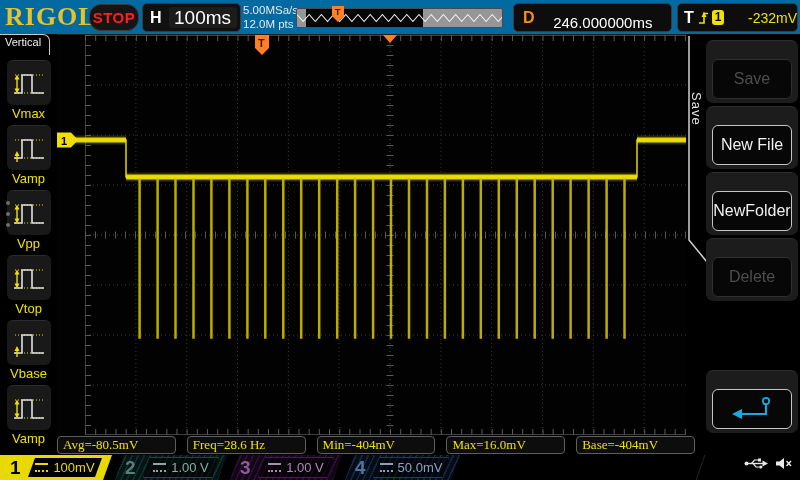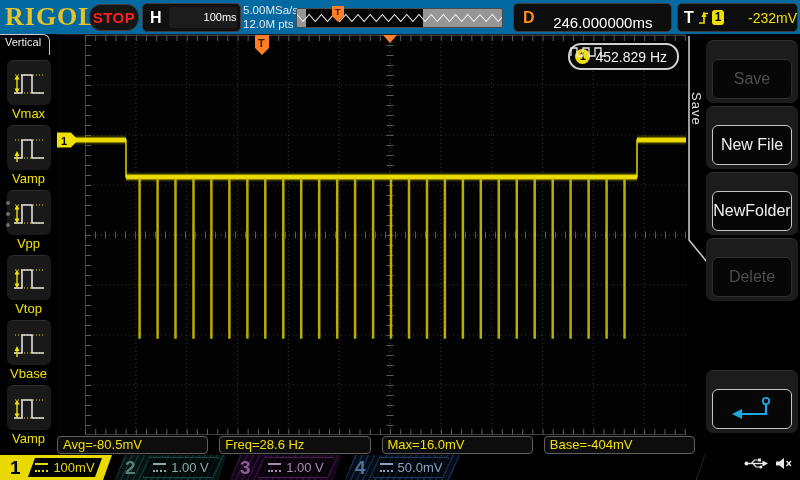--- a/index.html
+++ b/index.html
@@ -4,21 +4,21 @@
 <style>
   html,body{margin:0;padding:0;background:#000;}
   body{width:800px;height:480px;position:relative;overflow:hidden;
        font-family:"Liberation Sans", sans-serif;-webkit-font-smoothing:antialiased;}
   
   .topbar{position:absolute;left:0;top:0;width:800px;height:34px;background:#0369a1;border-bottom:1px solid #1f1f1f;}
   .logo{position:absolute;left:5px;top:2px;font-family:"Liberation Serif",serif;font-weight:bold;font-size:26px;color:#e5c32a;letter-spacing:1px;}
   .stopbtn{position:absolute;left:89px;top:4px;width:48px;height:25px;background:#151515;border:1px solid #3c3c3c;border-radius:12px;color:#ff1f1f;font-weight:bold;font-size:15px;text-align:center;line-height:25px;letter-spacing:.5px;}
   .hbox{position:absolute;left:142px;top:3px;width:97px;height:27px;background:#101010;border:1px solid #3c3c3c;border-radius:5px;display:flex;align-items:center;}
   .hlabel{color:#fff;font-weight:bold;font-size:16px;margin-left:7px;}
-  .tbval{margin-left:7px;width:68px;height:21px;background:#1c1c1c;border-radius:3px;color:#fff;font-size:11px;text-align:right;line-height:21px;}
+  .tbval{margin-left:7px;width:68px;height:21px;background:#1c1c1c;border-radius:3px;color:#fff;font-size:19px;text-align:center;line-height:21px;}
   .ratebox{position:absolute;left:243px;top:3px;width:54px;color:#e8e8e8;font-size:11.5px;line-height:14px;}
   .strip{position:absolute;left:296px;top:8px;width:205px;height:18px;background:#969696;border:1px solid #4a4a4a;border-radius:2px;overflow:hidden;}
   .stripwin{position:absolute;left:9px;top:0;width:117px;height:18px;background:#060606;}
   .strip svg{position:absolute;left:0;top:0;}
   .stripflag{position:absolute;left:331px;top:5px;width:14px;height:18px;}
   .dbox{position:absolute;left:513px;top:3px;width:157px;height:27px;background:#0d0d0d;border:1px solid #3c3c3c;border-radius:5px;display:flex;align-items:center;}
   .dlabel{color:#ff8c1a;font-weight:bold;font-size:16px;margin-left:9px;}
   .dval{flex:1;text-align:center;color:#fff;font-size:15px;margin-top:10px;}
   .tbox{position:absolute;left:677px;top:3px;width:119px;height:27px;background:#0d0d0d;border:1px solid #3c3c3c;border-radius:5px;display:flex;align-items:center;gap:4px;}
   .tlabel{color:#fff;font-weight:bold;font-size:16px;margin-left:6px;}
@@ -37,21 +37,21 @@
   .freqbox{position:absolute;right:16px;top:8px;height:23px;background:#0a0a0a;border:2px solid #cfcfcf;border-radius:13px;display:flex;align-items:center;gap:5px;padding:0 10px 0 5px;}
   .fch{width:15px;height:15px;background:#f0e000;border-radius:50%;color:#000;font-weight:bold;font-size:11px;text-align:center;line-height:15px;}
   .fval{color:#f2f2f2;font-size:14px;}
   
   .rightmenu{position:absolute;left:686px;top:34px;width:114px;height:401px;background:#000;}
   .rm-tab{position:absolute;left:3px;top:58px;writing-mode:vertical-rl;color:#e4e4e4;font-size:13px;letter-spacing:1px;}
   .rm-slot{position:absolute;left:20px;width:92px;height:62px;background:#1c1c1c;border-radius:7px;border-top:1px solid #2d2d2d;}
   .rm-btn{position:absolute;left:6px;right:6px;bottom:4px;height:38px;background:#070707;border:1.5px solid #c4c4c4;border-radius:6px;color:#f0f0f0;font-size:16px;display:flex;align-items:center;justify-content:center;}
   .rm-btn.disabled{border-color:#2e2e2e;color:#4d4d4d;}
   
-  .measbar{position:absolute;left:57px;top:436px;width:638px;height:18px;display:flex;gap:11px;}
+  .measbar{position:absolute;left:57px;top:436px;width:638px;height:18px;display:flex;gap:11px;font-family:Liberation Serif, serif;}
   .measbox{flex:1;background:#0d0d0d;border:1px solid #5e5e5e;border-radius:4px;color:#f0e000;font-size:13px;line-height:15px;padding-left:5px;white-space:nowrap;overflow:hidden;box-sizing:border-box;}
   
   .chanbar{position:absolute;left:0;top:455px;width:800px;height:25px;background:#000;}
   .chblock{position:absolute;top:0;height:25px;width:112px;}
   .chin{position:absolute;inset:0;display:flex;align-items:center;}
   .chnum{font-weight:bold;font-size:19px;margin-left:10px;width:14px;}
   .pbox{height:19px;width:74px;margin-left:4px;display:flex;align-items:center;justify-content:center;gap:5px;font-size:13px;clip-path:polygon(7px 0,100% 0,calc(100% - 7px) 100%,0 100%);}
   .coup{display:inline-block;width:13px;height:9px;border-top:2px solid currentColor;border-bottom:2px dotted currentColor;box-sizing:border-box;}
   .ch1{left:0;background:#e8da00;clip-path:polygon(0 0,100% 0,calc(100% - 9px) 100%,0 100%);}
   .ch1 .chnum{color:#000;}
@@ -204,27 +204,20 @@
       <path d="M82.0 142 V303 h1.2 V142 M100.0 142 V303 h1.2 V142 M117.9 142 V303 h1.2 V142 M135.9 142 V303 h1.2 V142 M153.8 142 V303 h1.2 V142 M171.8 142 V303 h1.2 V142 M189.8 142 V303 h1.2 V142 M207.7 142 V303 h1.2 V142 M225.7 142 V303 h1.2 V142 M243.6 142 V303 h1.2 V142 M261.6 142 V303 h1.2 V142 M279.6 142 V303 h1.2 V142 M297.5 142 V303 h1.2 V142 M315.5 142 V303 h1.2 V142 M333.4 142 V303 h1.2 V142 M351.4 142 V303 h1.2 V142 M369.4 142 V303 h1.2 V142 M387.3 142 V303 h1.2 V142 M405.3 142 V303 h1.2 V142 M423.2 142 V303 h1.2 V142 M441.2 142 V303 h1.2 V142 M459.2 142 V303 h1.2 V142 M477.1 142 V303 h1.2 V142 M495.1 142 V303 h1.2 V142 M513.0 142 V303 h1.2 V142 M531.0 142 V303 h1.2 V142 M549.0 142 V303 h1.2 V142 M566.9 142 V303 h1.2 V142 " stroke="#cfc000" stroke-width="1.3" fill="none" opacity="0.9"></path>
       <path d="M8 105 H69 V142 H580 V105 H640" stroke="#f0e000" stroke-width="1.6" fill="none" opacity="0.9"></path>
       <polygon points="0,97.5 14,97.5 21,105 14,112.5 0,112.5" fill="#f0e000"></polygon>
       <text x="4" y="109.5" fill="#000" font-size="11" font-weight="bold" font-family="Liberation Sans, sans-serif">1</text>
       <polygon points="631,221 638,213.5 646,213.5 646,228.5 638,228.5" fill="#ff7f27"></polygon>
       <text x="637" y="225" fill="#3a1d00" font-size="10.5" font-weight="bold" font-family="Liberation Sans, sans-serif">T</text>
       <polygon points="198,0 212,0 212,13 205,20 198,13" fill="#ff7f27"></polygon>
       <text x="201" y="11.5" fill="#3a1d00" font-size="11" font-weight="bold" font-family="Liberation Sans, sans-serif">T</text>
       <polygon points="326,0 340,0 333,8" fill="#ff7f27"></polygon>
     </svg>
-  <div class="freqbox">
-    <span class="fch">1</span>
-    <svg id="sqwave" width="36" height="13">
-        <path d="M1 11 V3 H7 V11 H13 V3 H19 V11 H25 V3 H31 V11 H35" stroke="#e8e8e8" stroke-width="1.3" fill="none"></path>
-      </svg>
-    <span class="fval">452.829 Hz</span>
-  </div>
 </div>
 
 <div class="rightmenu">
   <svg id="tabline" width="30" height="240" style="position:absolute;left:0;top:0">
       <polyline points="3,2 3,206 21,228" stroke="#cfcfcf" stroke-width="1.5" fill="none"></polyline>
     </svg>
   <div class="rm-tab">Save</div>
   <div class="rm-slot" style="top:6px">
     <div class="rm-btn disabled">Save</div>
   </div>
@@ -244,20 +237,21 @@
           <path d="M38 10 V20 H13" stroke="#1ba7e0" stroke-width="2.2" fill="none"></path>
           <polygon points="14,15 14,25 4,20" fill="#1ba7e0"></polygon>
         </svg>
     </div>
   </div>
 </div>
 
 <div class="measbar">
   <div class="measbox">Avg=-80.5mV</div>
   <div class="measbox">Freq=28.6 Hz</div>
+  <div class="measbox">Min=-404mV</div>
   <div class="measbox">Max=16.0mV</div>
   <div class="measbox">Base=-404mV</div>
 </div>
 
 <div class="chanbar">
   <div class="chblock ch1">
     <div class="chin">
       <span class="chnum">1</span>
       <span class="pbox">
           <i class="coup"></i>

